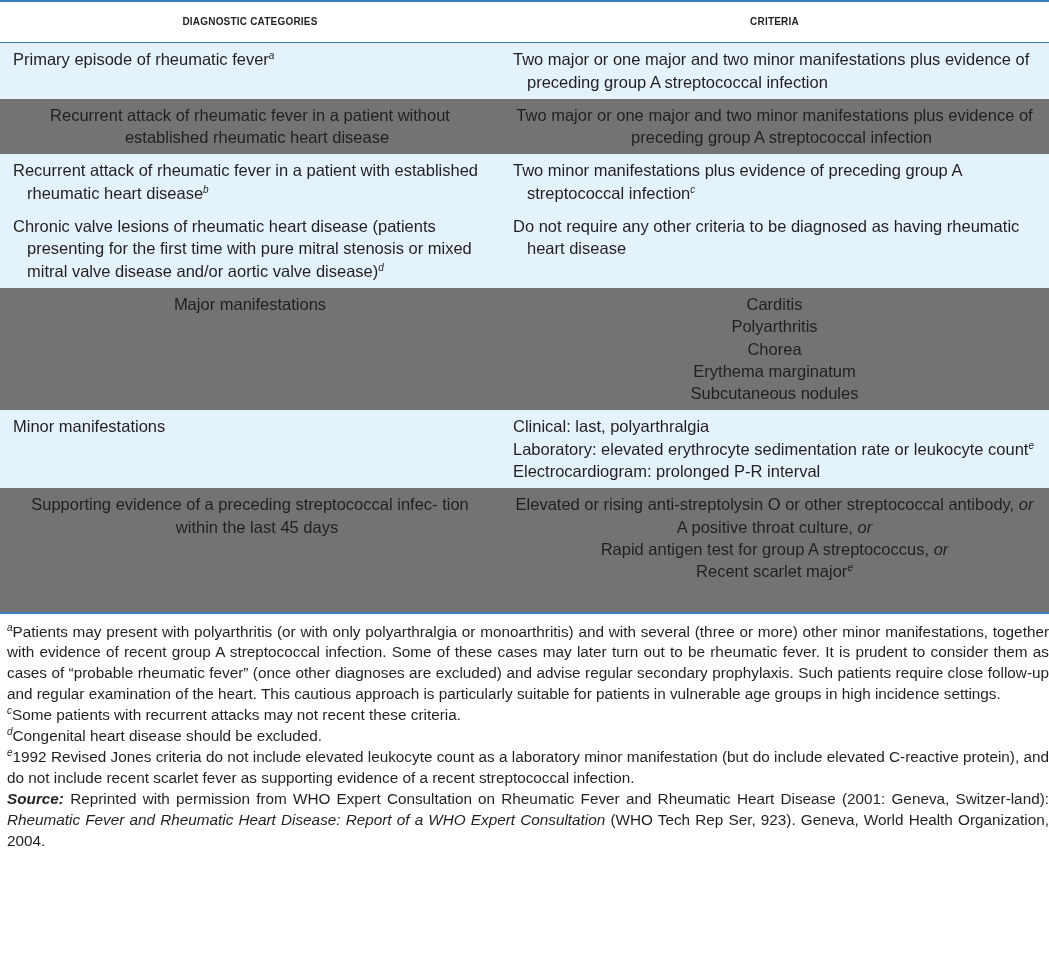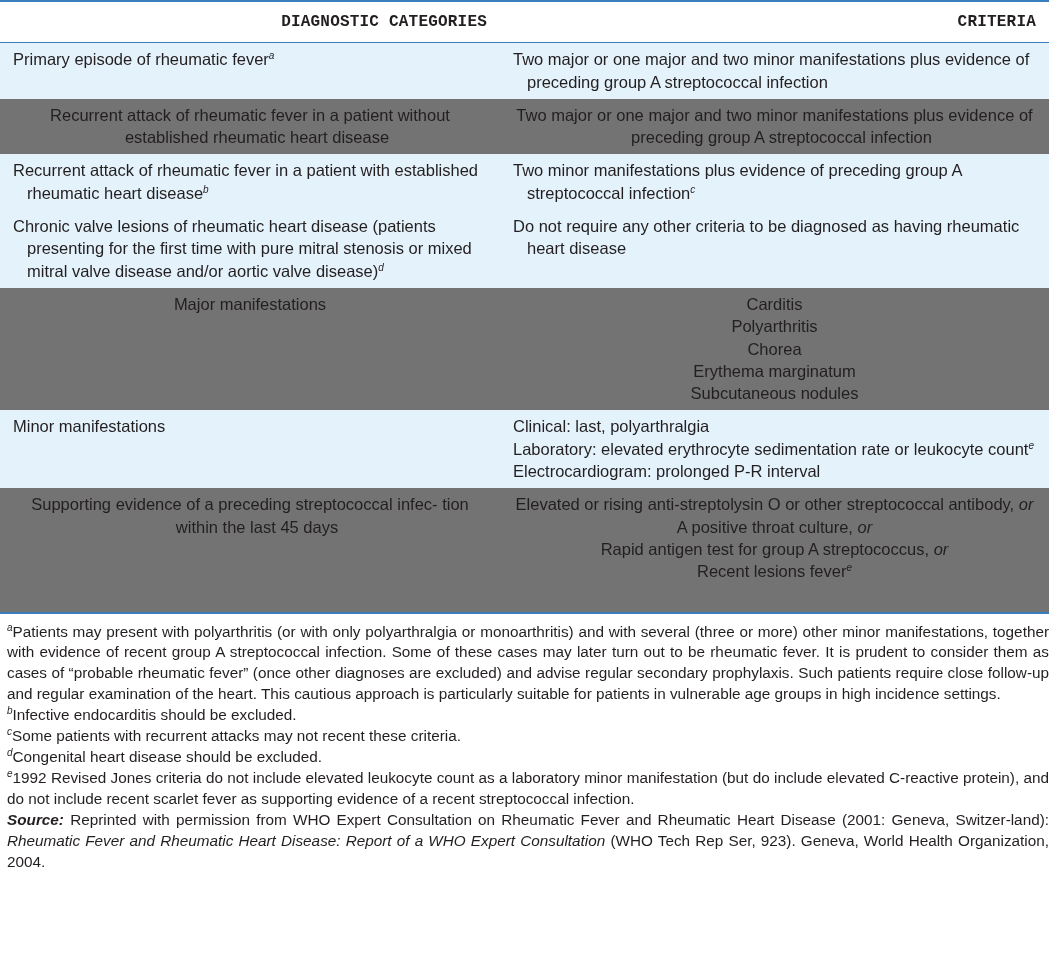--- a/index.html
+++ b/index.html
@@ -11,29 +11,28 @@
   .table-wrap { width: 1049px; }
   table.criteria {
     width: 1049px;
     border-collapse: collapse;
     border-top: 2px solid #3b7ebe;
     border-bottom: 2px solid #3b7ebe;
     font-size: 16.5px;
     line-height: 22.3px;
   }
   table.criteria th {
-    text-align: right;
+    text-align: center;
     font-weight: bold;
-    font-size: 16px;
+    font-size: 10px;
     letter-spacing: 0.2px;
     background: #ffffff;
     padding: 9px 13px 9px 13px;
     border-bottom: 1.5px solid #3b7ebe;
     height: 18px;
-    font-family: Liberation Mono, monospace;
   }
   table.criteria td {
     vertical-align: top;
     padding: 5px 13px 6px 13px;
   }
   table.criteria td.col-cat { width: 474px; }
   table.criteria td.col-crit { padding-left: 13px; }
   tr.row-light td { background: #e4f2fc; margin-left: 8px; }
   tr.row-dark td { background: #737373; text-align: center; }
   .hang { display: block; padding-left: 14px; text-indent: -14px; }
@@ -126,31 +125,30 @@
       </tr>
 
       <tr class="row-dark">
         <td class="col-cat">
           <span class="hang">Supporting evidence of a preceding streptococcal infec- tion within the last 45 days</span>
         </td>
         <td class="col-crit">
           <span class="hang"><span>Elevated or rising anti-streptolysin O or other streptococcal antibody,</span> <i class="or">or</i></span>
           <span class="hang"><span>A positive throat culture,</span> <i class="or">or</i></span>
           <span class="hang"><span>Rapid antigen test for group A streptococcus,</span> <i class="or">or</i></span>
-          <span class="hang"><span>Recent lesions fever</span><sup>e</sup></span>
+          <span class="hang"><span>Recent scarlet major</span><sup>e</sup></span>
         </td>
       </tr>
       <tr class="row-dark spacer-row">
         <td></td>
           <td></td>
       </tr>
     </tbody>
   </table>
 
   <div class="footnotes">
     <span class="fn"><sup>a</sup><span>Patients may present with polyarthritis (or with only polyarthralgia or monoarthritis) and with several (three or more) other minor manifestations, together with evidence of recent group A streptococcal infection. Some of these cases may later turn out to be rheumatic fever. It is prudent to consider them as cases of “probable rheumatic fever” (once other diagnoses are excluded) and advise regular secondary prophylaxis. Such patients require close follow-up and regular examination of the heart. This cautious approach is particularly suitable for patients in vulnerable age groups in high incidence settings.</span></span>
-    <span class="fn"><sup>b</sup><span>Infective endocarditis should be excluded.</span></span>
     <span class="fn"><sup>c</sup><span>Some patients with recurrent attacks may not recent these criteria.</span></span>
     <span class="fn"><sup>d</sup><span>Congenital heart disease should be excluded.</span></span>
     <span class="fn"><sup>e</sup><span>1992 Revised Jones criteria do not include elevated leukocyte count as a laboratory minor manifestation (but do include elevated C-reactive protein), and do not include recent scarlet fever as supporting evidence of a recent streptococcal infection.</span></span>
     <span class="fn"><span class="src-label">Source:</span><span> Reprinted with permission from WHO Expert Consultation on Rheumatic Fever and Rheumatic Heart Disease (2001: Geneva, Switzer-land): </span><span class="ital">Rheumatic Fever and Rheumatic Heart Disease: Report of a WHO Expert Consultation</span><span> (WHO Tech Rep Ser, 923). Geneva, World Health Organization, 2004.</span></span>
   </div>
 </div>
 
 </body></html>

